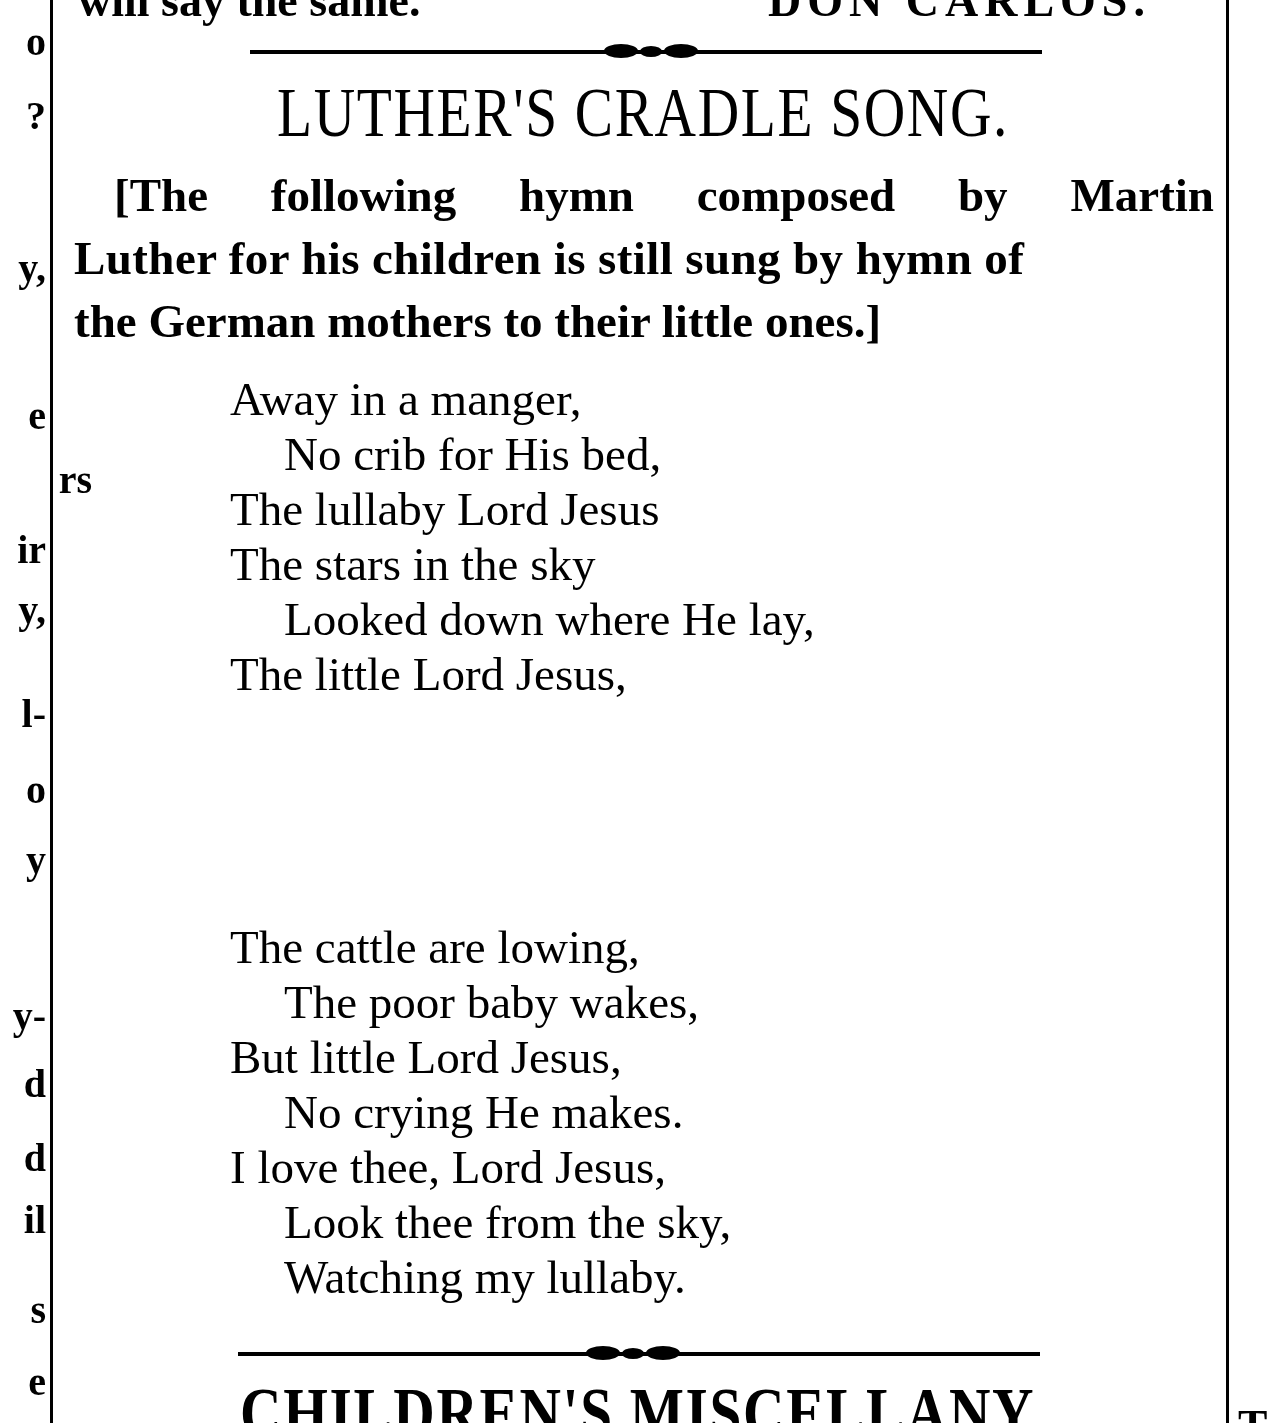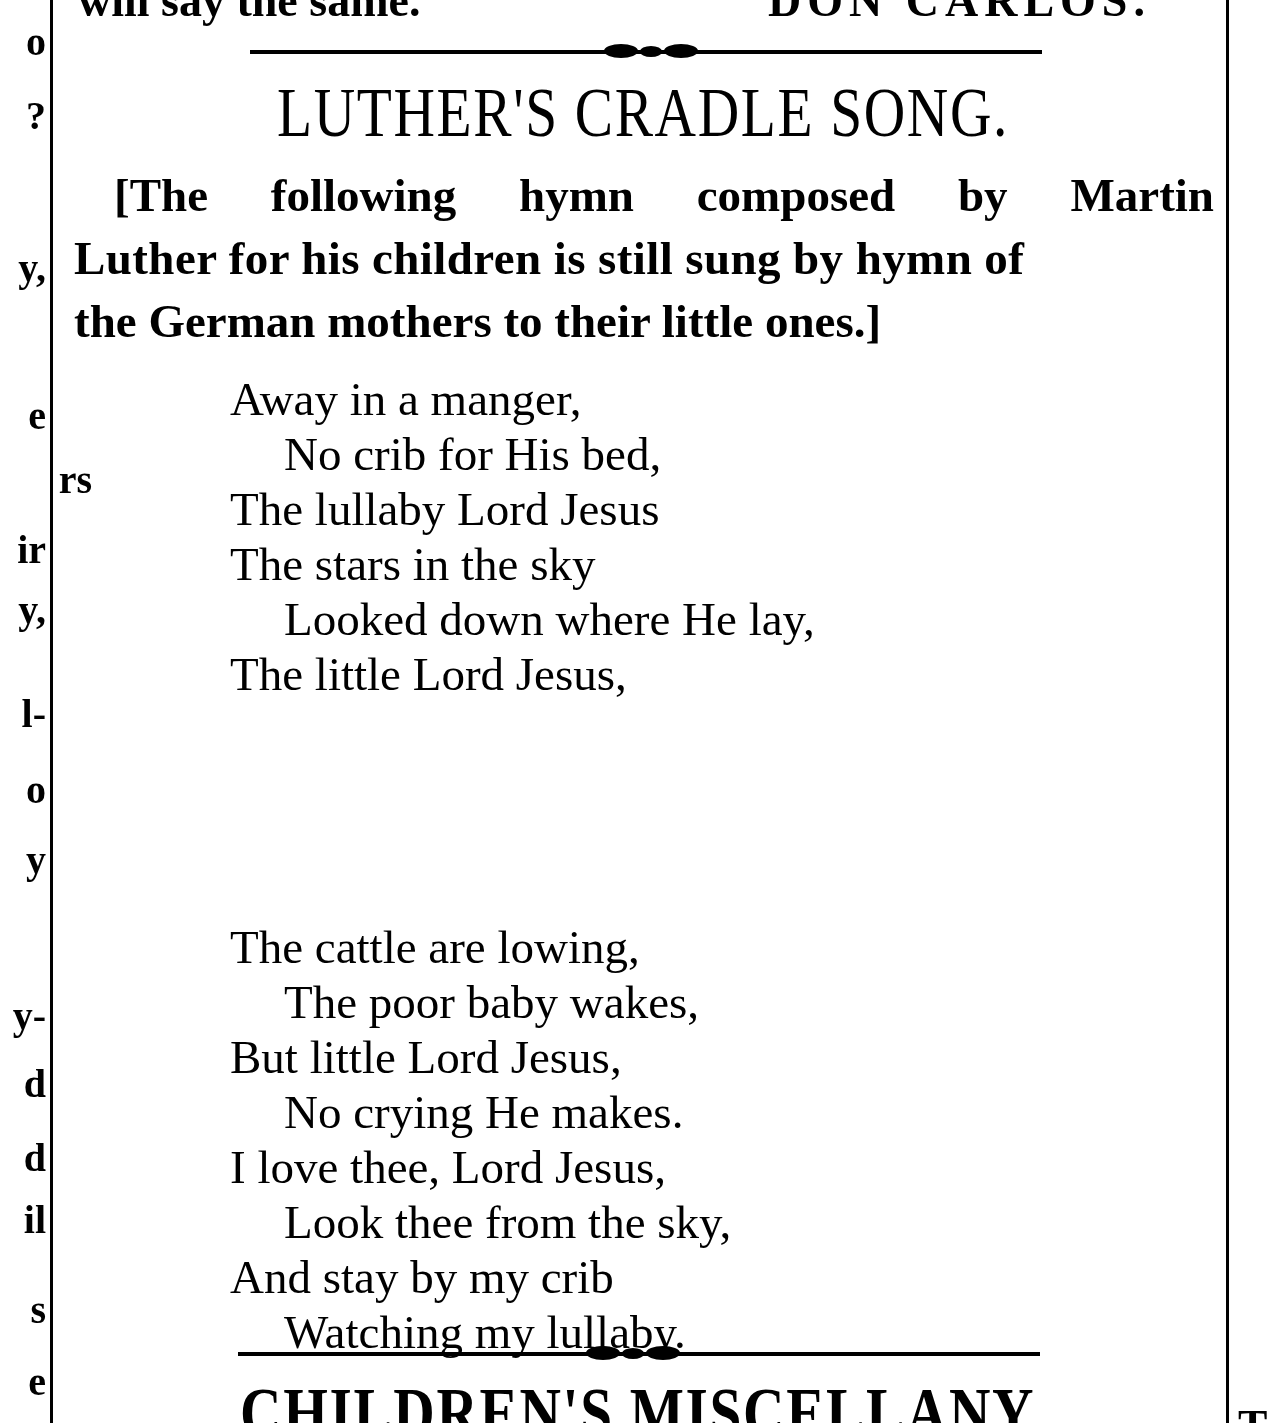--- a/index.html
+++ b/index.html
@@ -209,21 +209,20 @@
     <span class="ln">The little Lord Jesus,</span>
   </div>
 
 <div class="poem" id="stanza-1" style="top:920px;">
     <span class="ln">The cattle are lowing,</span>
     <span class="ln indent">The poor baby wakes,</span>
     <span class="ln">But little Lord Jesus,</span>
     <span class="ln indent">No crying He makes.</span>
     <span class="ln">I love thee, Lord Jesus,</span>
     <span class="ln indent">Look thee from the sky,</span>
-    <span class="ln">And stay by my crib</span>
     <span class="ln indent">Watching my lullaby.</span>
   </div>
 
 <div class="ornament" style="left:238px; top:1346px; width:802px;">
   <div class="line" style="left:0; width:802px; height:4px;"></div>
   <div class="dot" style="left:348px; width:34px;"></div>
   <div class="dot" style="left:384px; width:22px; top:2px; height:11px;"></div>
   <div class="dot" style="left:408px; width:34px;"></div>
 </div>
 

